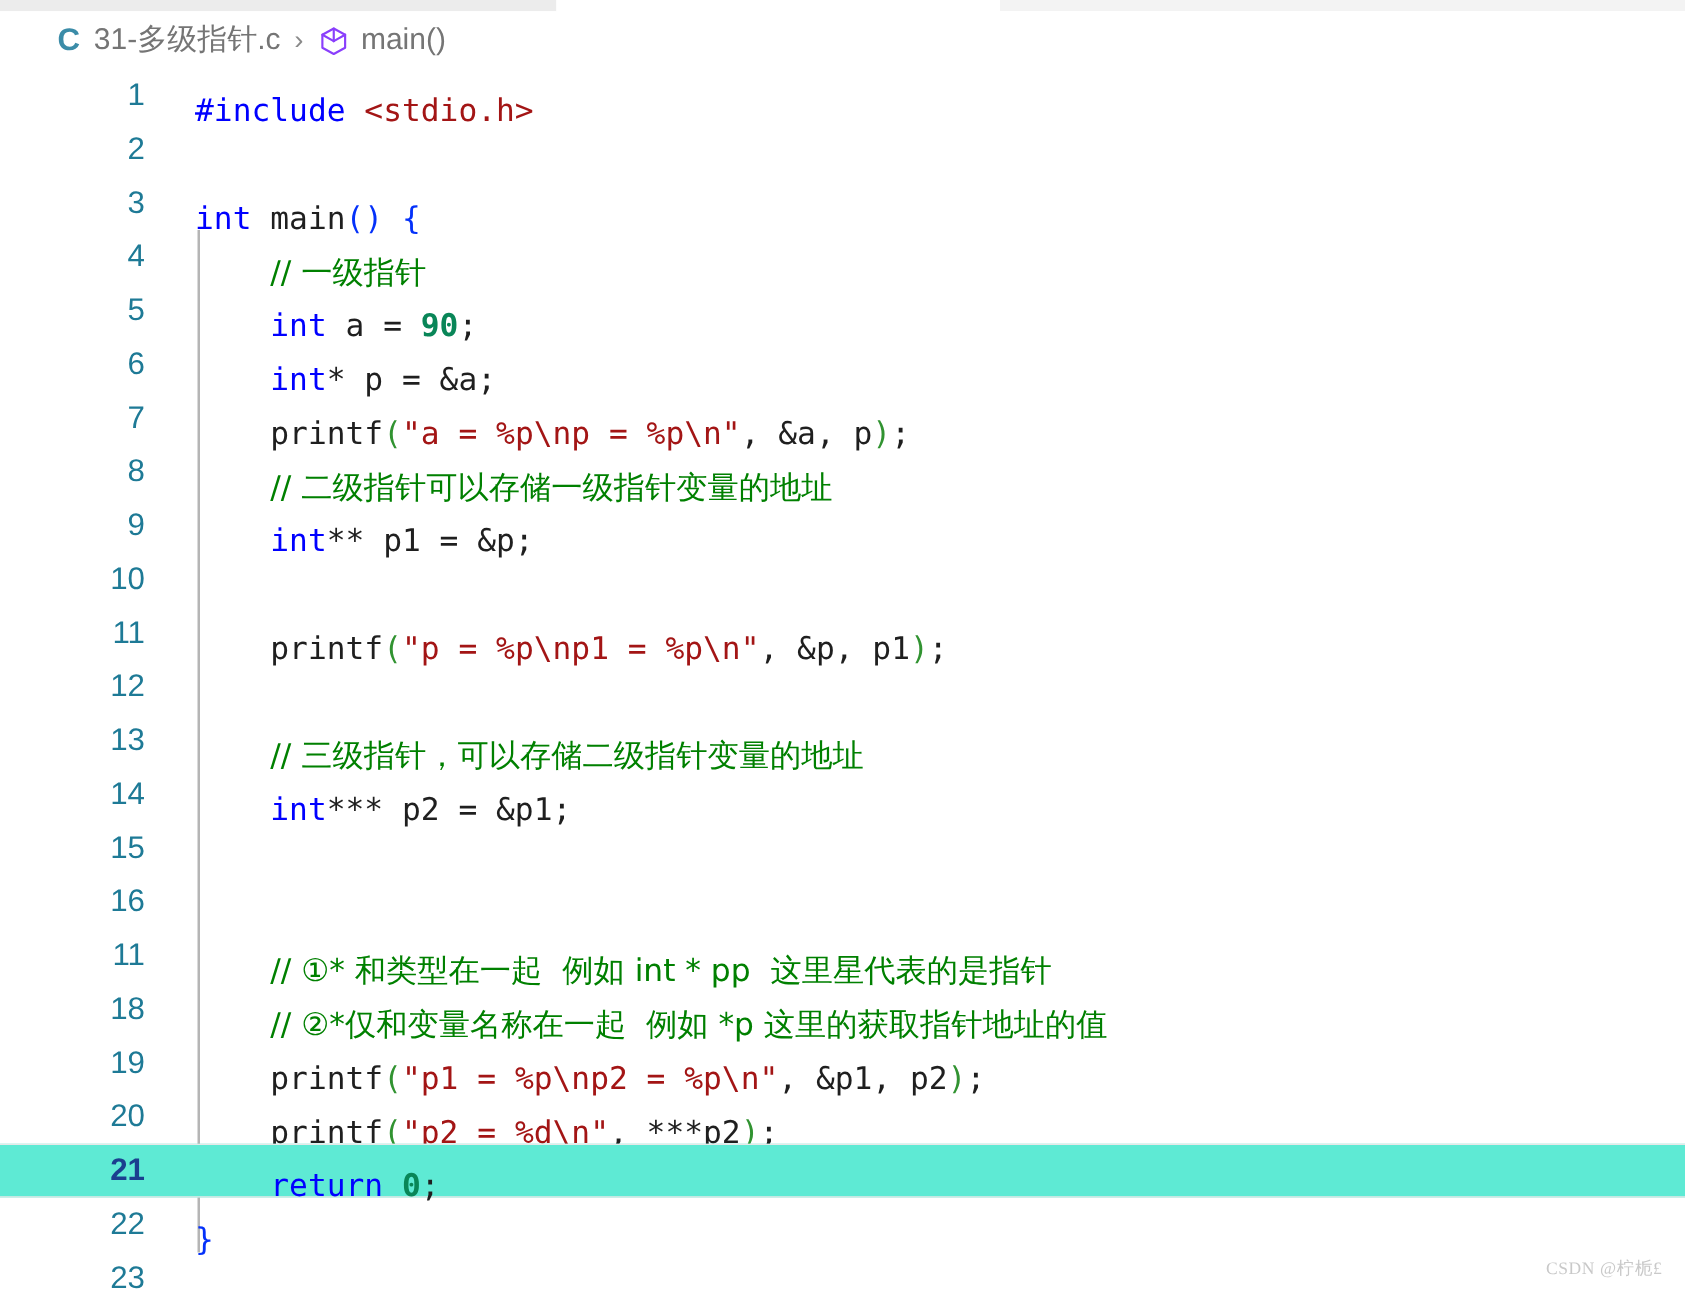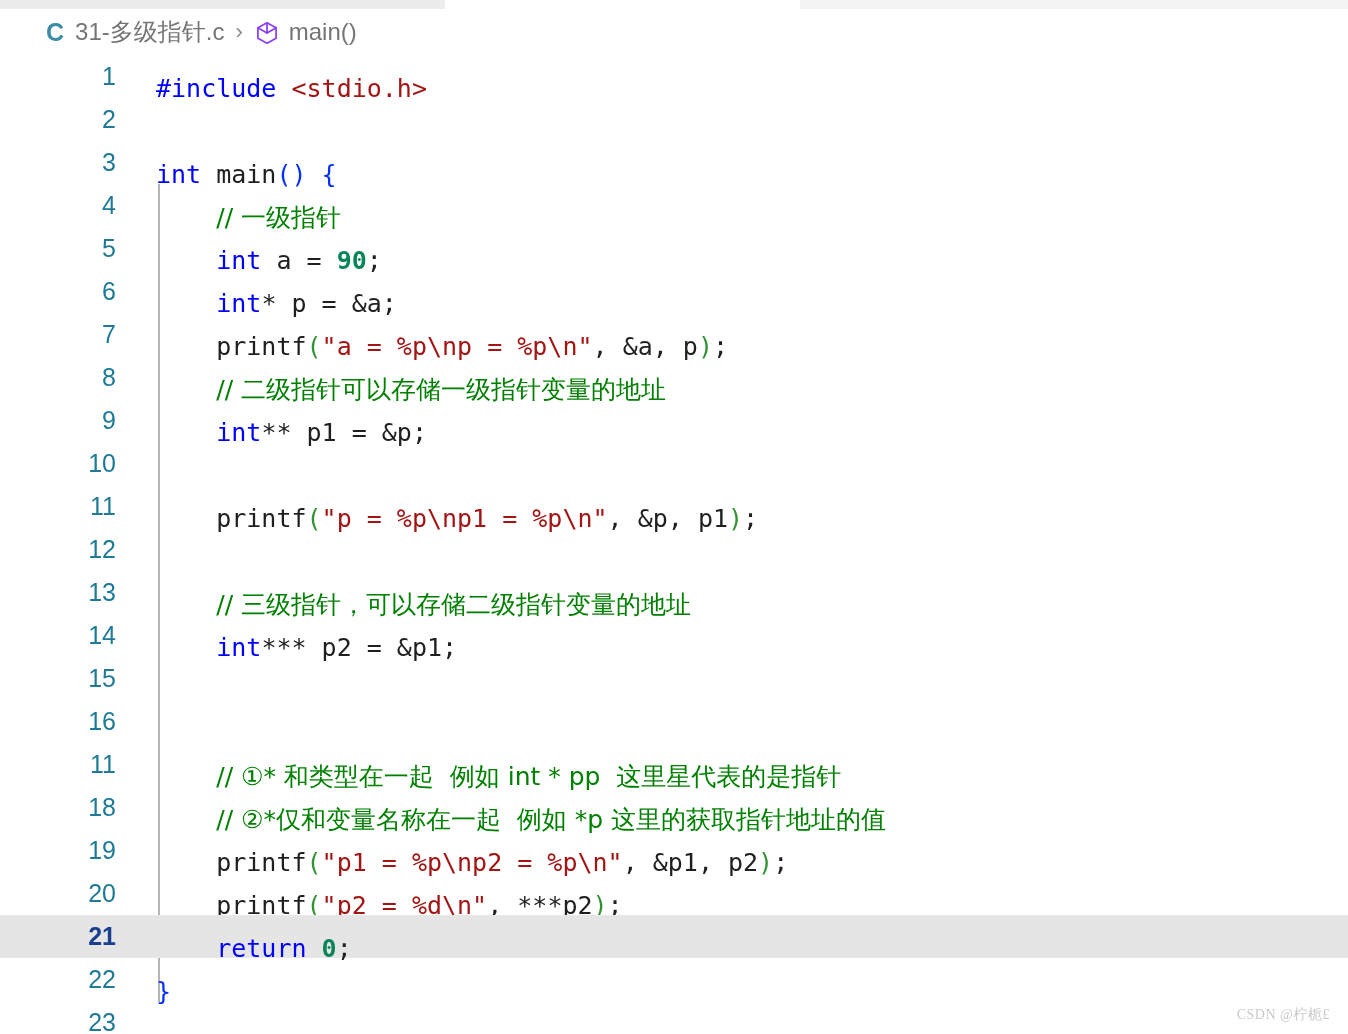--- a/index.html
+++ b/index.html
@@ -86,21 +86,21 @@
     height: 979px;
     background: #ffffff;
     overflow: hidden;
   }
   .row {
     position: relative;
     height: 43px;
     width: 1348px;
   }
   .row.active {
-    background: #e5e5e5;
+    background: #5eead4;
     border-top: 1px solid #e8e8e8;
     border-bottom: 1px solid #e8e8e8;
     height: 41px;
   }
   .lnum {
     position: absolute;
     left: 0;
     top: 0;
     width: 116px;
     text-align: right;

